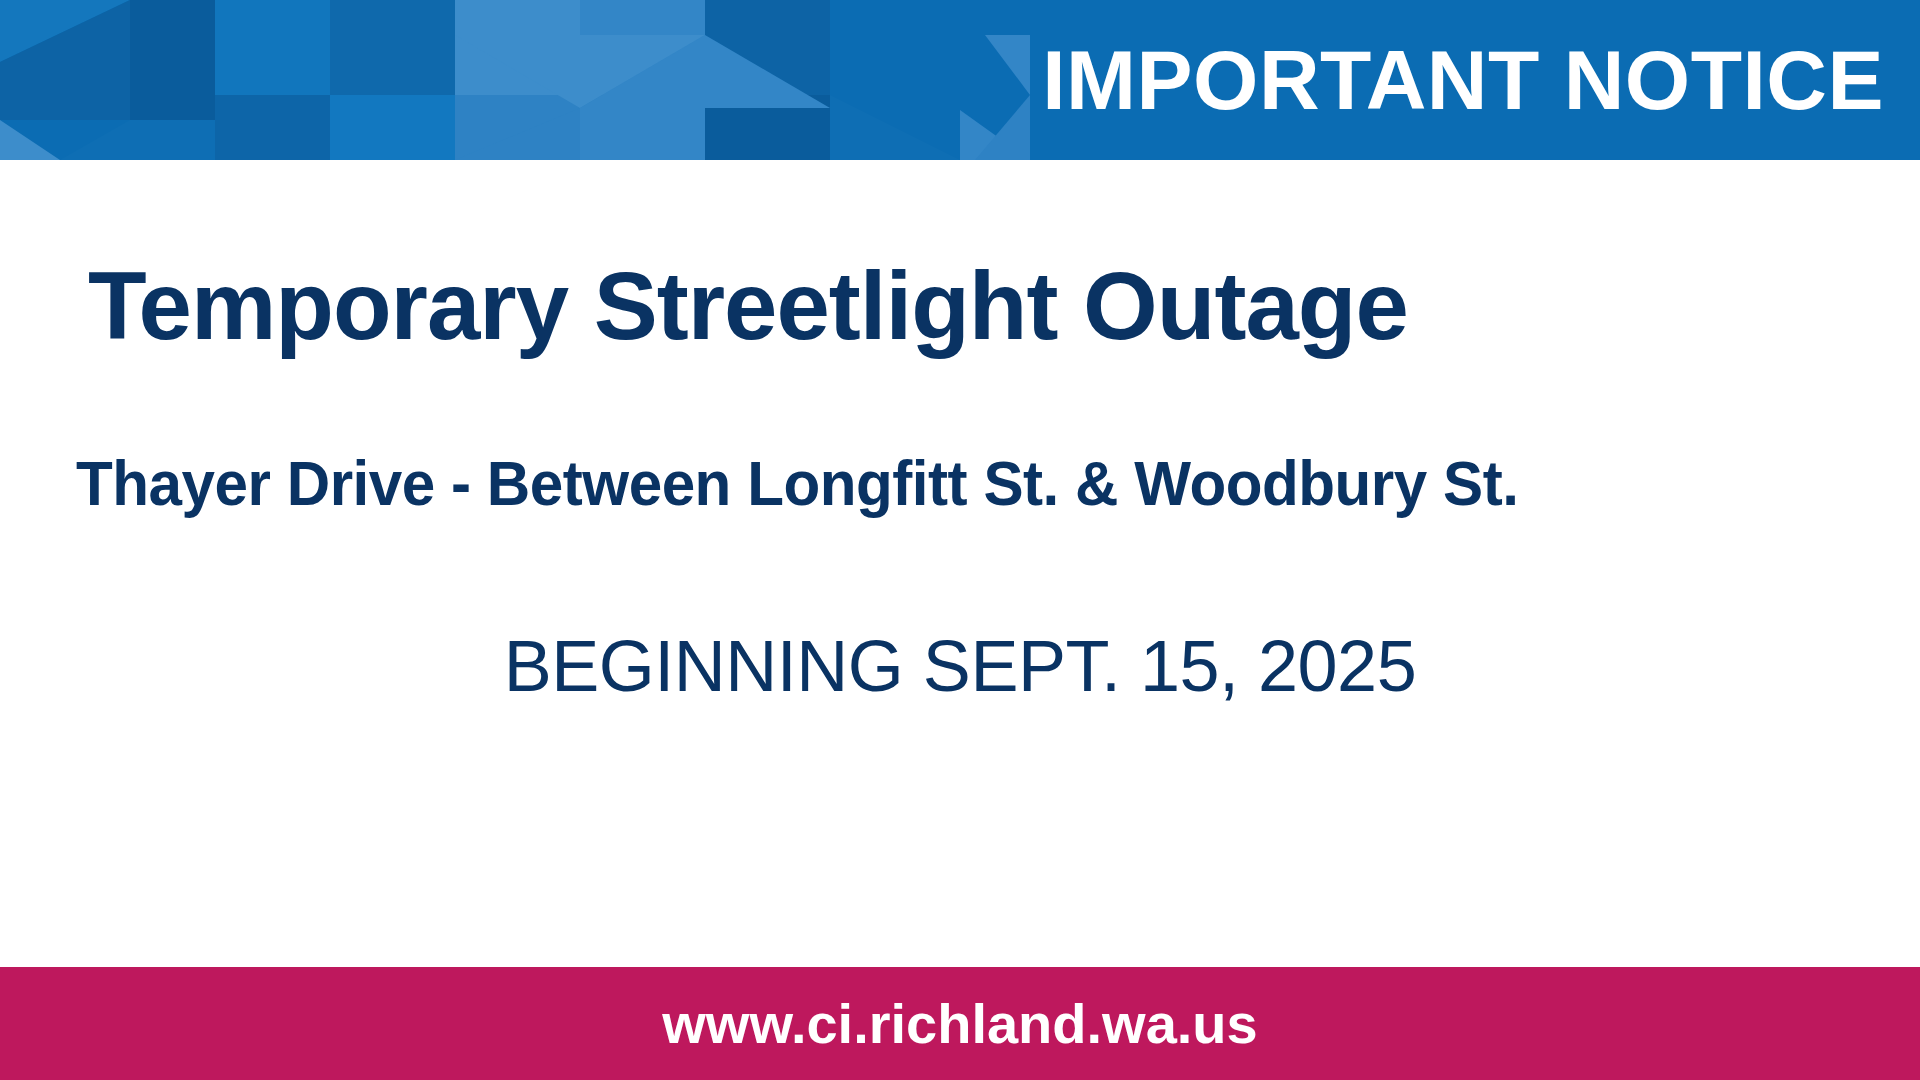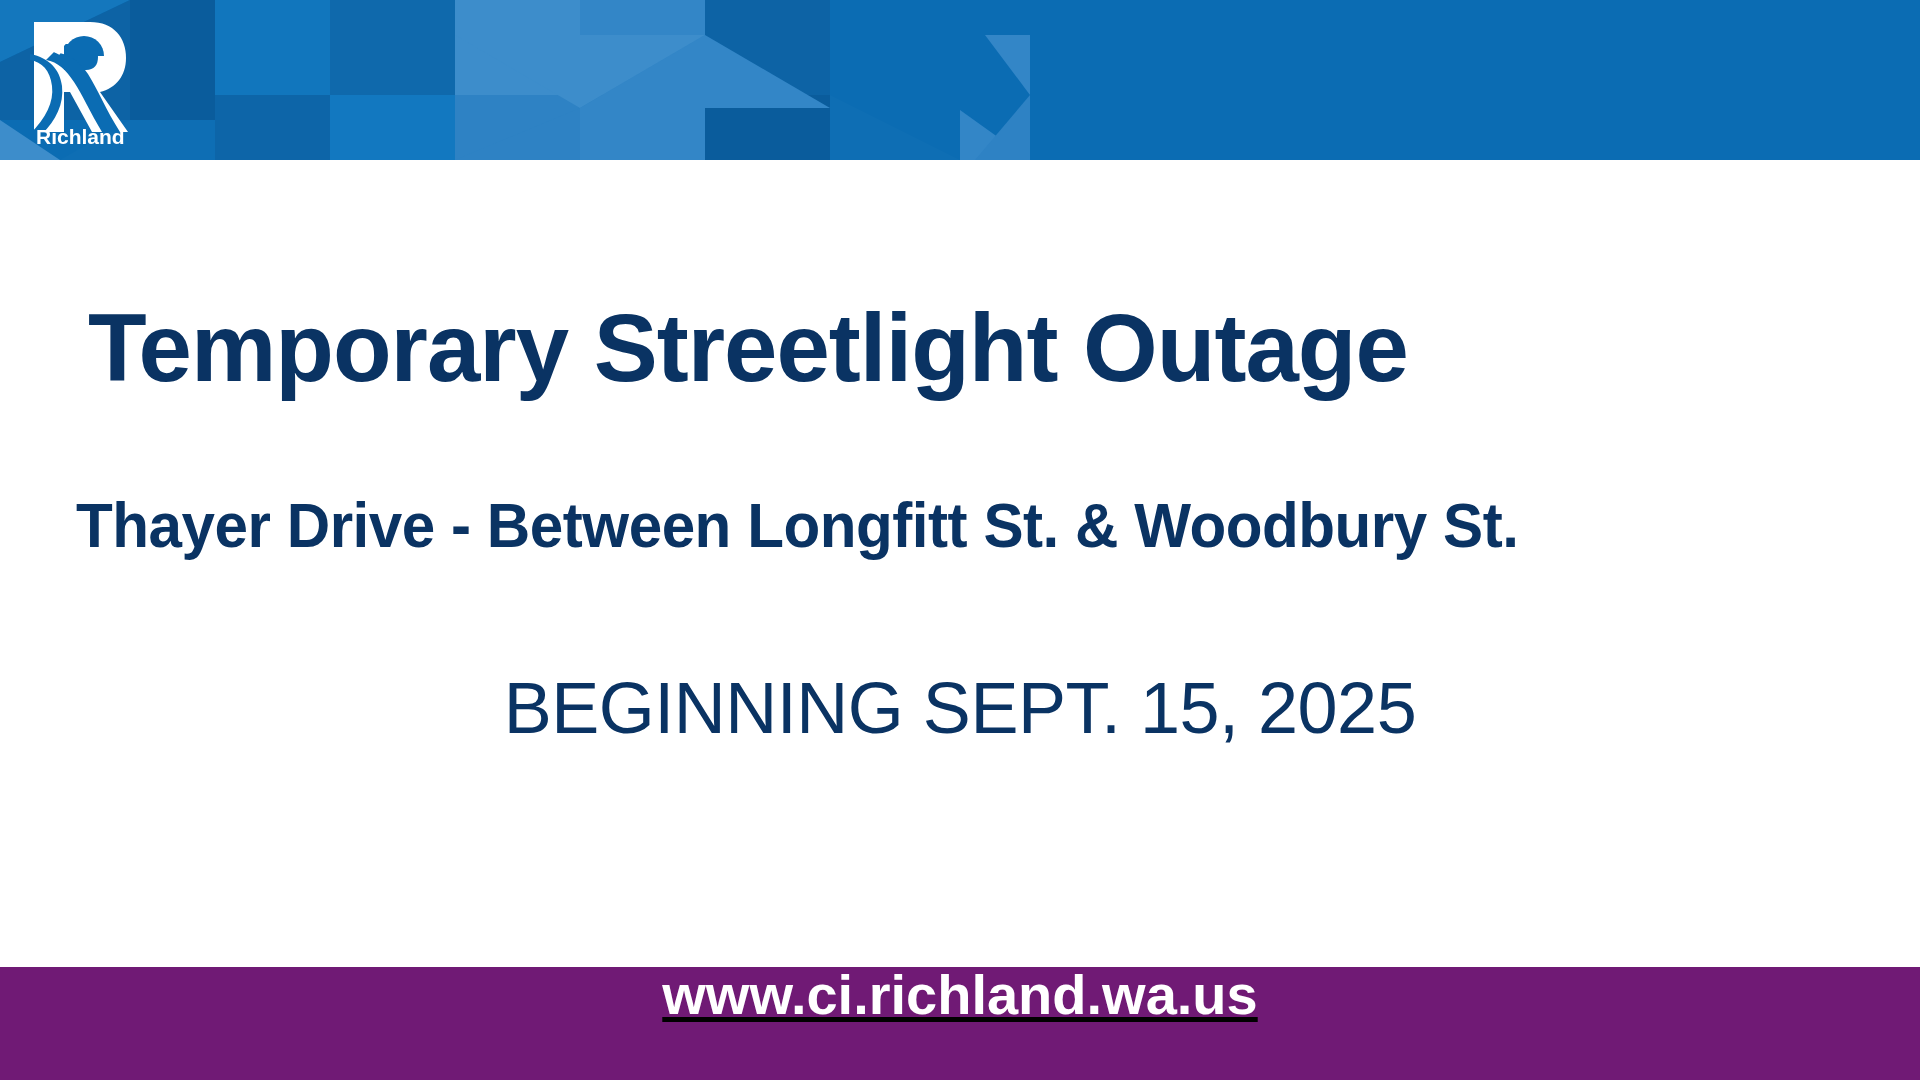--- a/index.html
+++ b/index.html
@@ -67,21 +67,20 @@
     z-index: 6;
   }
 
   
   .body-area {
     position: relative;
     flex: 1 1 auto;
     background: #ffffff;
     padding: 0 96px;
     box-sizing: border-box;
-    margin-top: 42px;
   }
 
   .headline {
     position: absolute;
     left: 88px;
     top: 98px;
     color: #0a3363;
     font-family: "Liberation Sans", sans-serif;
     font-weight: bold;
     font-size: 96px;
@@ -117,25 +116,24 @@
     line-height: 1;
     letter-spacing: -0.5px;
     white-space: nowrap;
   }
 
   
   .footer {
     flex: 0 0 113px;
     width: 100%;
     height: 113px;
-    background: #701a75;
+    background: #be185d;
     display: flex;
-    align-items: flex-start;
+    align-items: center;
     justify-content: center;
-    text-decoration: underline;
   }
   .footer-url {
     color: #ffffff;
     font-family: "Liberation Sans", sans-serif;
     font-weight: bold;
     font-size: 56px;
     letter-spacing: 0px;
     line-height: 1;
     white-space: nowrap;
   }
@@ -182,49 +180,22 @@
         <polygon points="830,0 960,0 960,160 830,160" fill="#0b6cb3"></polygon>
         <polygon points="830,95 960,160 830,160" fill="#0e6eb4"></polygon>
 
         <polygon points="960,35 1030,35 1030,160 960,160" fill="#0b6cb3"></polygon>
         <polygon points="985,35 1030,35 1030,95" fill="#3386c7"></polygon>
         <polygon points="960,110 1030,160 960,160" fill="#3386c7"></polygon>
         <polygon points="1030,95 1030,160 975,160" fill="#2e82c4"></polygon>
       </svg>
     </div>
 
-    <div class="logo-wrap">
-      <svg width="108" height="132" viewBox="0 0 108 132" xmlns="http://www.w3.org/2000/svg">
-
-        <path d="M10 8 H66 C90 8 102 24 102 44 C102 62 92 74 76 78 L104 118 H68 L46 78 H40 V118 H10 Z" fill="#ffffff"></path>
-
-        <path d="M40 30 H62 C70 30 74 35 74 43 C74 51 70 56 62 56 H40 Z" fill="#0b6cb3"></path>
-
-        <g>
-          <path d="M6 40 C26 44 36 56 38 72 C40 90 32 106 18 120 L6 120 C22 104 30 88 28 72 C26 56 18 48 6 46 Z" fill="#0b6cb3"></path>
-          <path d="M30 38 C46 40 56 48 64 60 C74 76 82 96 96 118 L78 118 C66 98 58 80 50 68 C42 56 34 48 22 46 Z" fill="#0b6cb3"></path>
-        </g>
-
-        <g>
-          <path d="M40 42 A20 20 0 0 1 80 42 Z" fill="#0b6cb3"></path>
-          <g stroke="#ffffff" stroke-width="3" stroke-linecap="round">
-            <line x1="60" y1="14" x2="60" y2="20"></line>
-            <line x1="47" y1="17" x2="49" y2="23"></line>
-            <line x1="36" y1="25" x2="40" y2="30"></line>
-            <line x1="29" y1="36" x2="35" y2="39"></line>
-            <line x1="73" y1="17" x2="71" y2="23"></line>
-            <line x1="84" y1="25" x2="80" y2="30"></line>
-            <line x1="91" y1="36" x2="85" y2="39"></line>
-          </g>
-        </g>
-
-        <text x="12" y="130" fill="#ffffff" font-family="Liberation Sans, sans-serif" font-size="21" font-weight="bold">Richland</text>
-      </svg>
-    </div>
-
+
+    <div class="notice-title">IMPORTANT NOTICE</div>
   </div>
 
   <div class="body-area">
     <div class="headline">Temporary Streetlight Outage</div>
 
     <div class="subhead">Thayer Drive - Between Longfitt St. &amp; Woodbury St.</div>
 
     <div class="datetext">BEGINNING SEPT. 15, 2025</div>
   </div>
 

